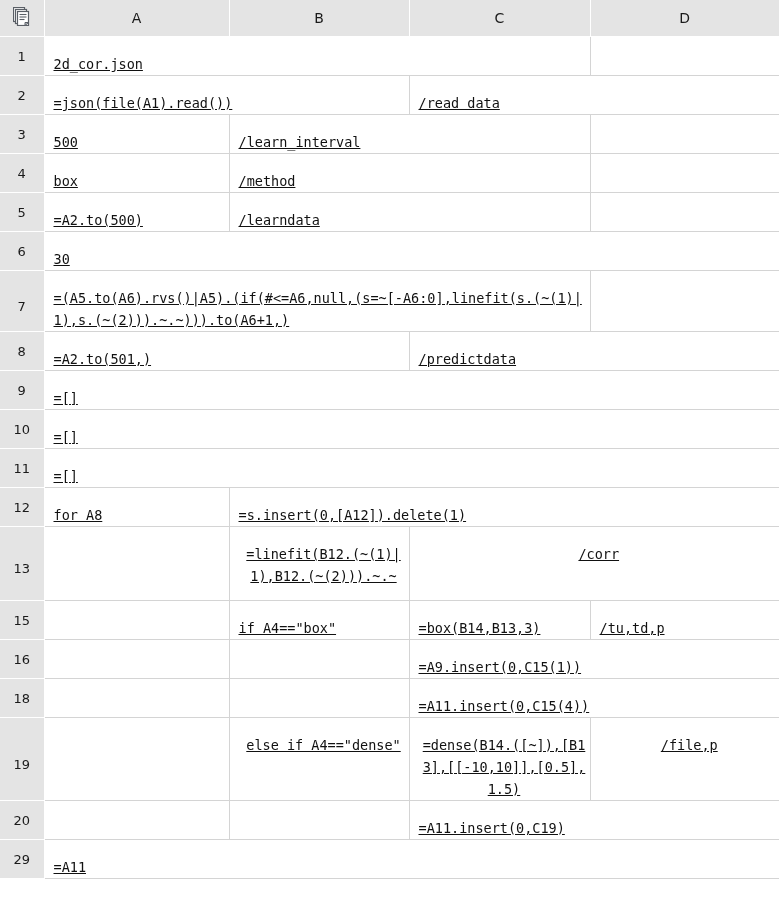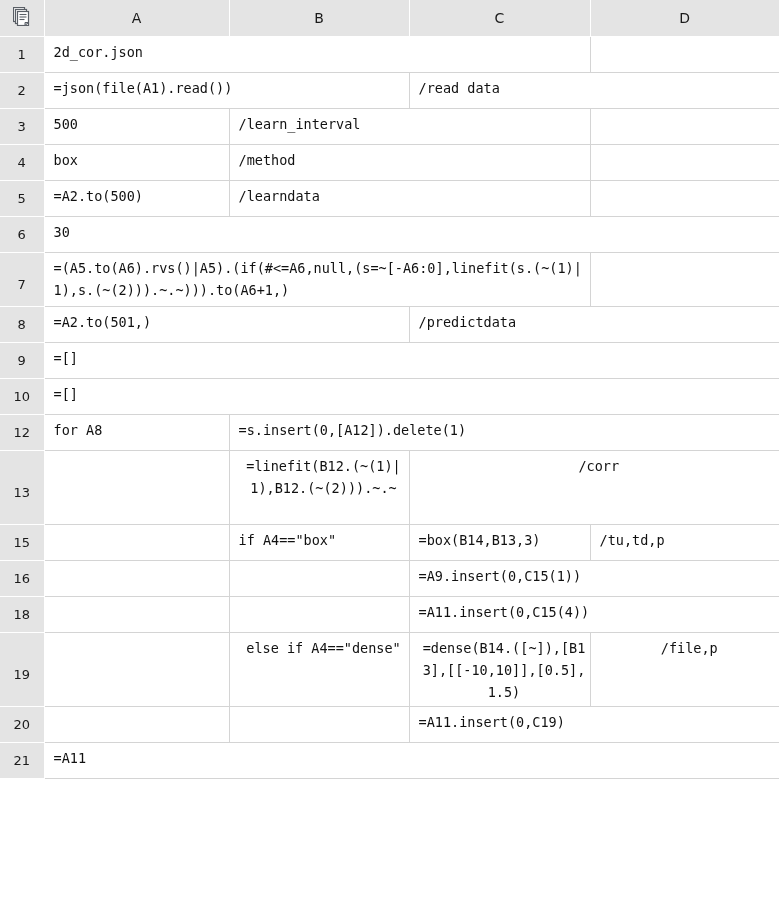--- a/index.html
+++ b/index.html
@@ -82,21 +82,22 @@
     color: #111111;
     padding: 0 0 0 9px;
     vertical-align: top;
     white-space: pre-wrap;
     word-break: break-all;
     overflow: hidden;
     line-height: 22px;
   }
   td.cell .ctext {
     display: block;
-    padding-top: 4px;
+    padding-top: 16px;
+    text-decoration: underline;
   }
   td.cell:last-child { border-right: none; }
 
   
   tr.r-std td { height: 35px; }
   tr.r-tall3 td { height: 73px; text-align: center; }
   tr.r-tall2 td { height: 53px; }
 </style>
 </head>
 <body>
@@ -196,20 +197,26 @@
         <td class="cell" colspan="4"><span class="ctext">=[]</span></td>
       </tr>
       <tr class="r-std vcenter">
         <td class="rowhdr">
           <div class="rh-inner">10</div>
         </td>
         <td class="cell" colspan="4"><span class="ctext">=[]</span></td>
       </tr>
       <tr class="r-std vcenter">
         <td class="rowhdr">
+          <div class="rh-inner">11</div>
+        </td>
+        <td class="cell" colspan="4"><span class="ctext">=[]</span></td>
+      </tr>
+      <tr class="r-std vcenter">
+        <td class="rowhdr">
           <div class="rh-inner">12</div>
         </td>
         <td class="cell"><span class="ctext">for A8</span></td>
         <td class="cell" colspan="3"><span class="ctext">=s.insert(0,[A12]).delete(1)</span></td>
       </tr>
       <tr class="r-tall3">
         <td class="rowhdr">
           <div class="rh-inner">13</div>
         </td>
         <td class="cell"><span class="ctext"></span></td>
@@ -253,18 +260,18 @@
       <tr class="r-std vcenter">
         <td class="rowhdr">
           <div class="rh-inner">20</div>
         </td>
         <td class="cell"><span class="ctext"></span></td>
         <td class="cell"><span class="ctext"></span></td>
         <td class="cell" colspan="2"><span class="ctext">=A11.insert(0,C19)</span></td>
       </tr>
       <tr class="r-std vcenter">
         <td class="rowhdr">
-          <div class="rh-inner">21</div>
+          <div class="rh-inner">29</div>
         </td>
         <td class="cell" colspan="4"><span class="ctext">=A11</span></td>
       </tr>
     </tbody>
 </table>
 
 </body></html>

